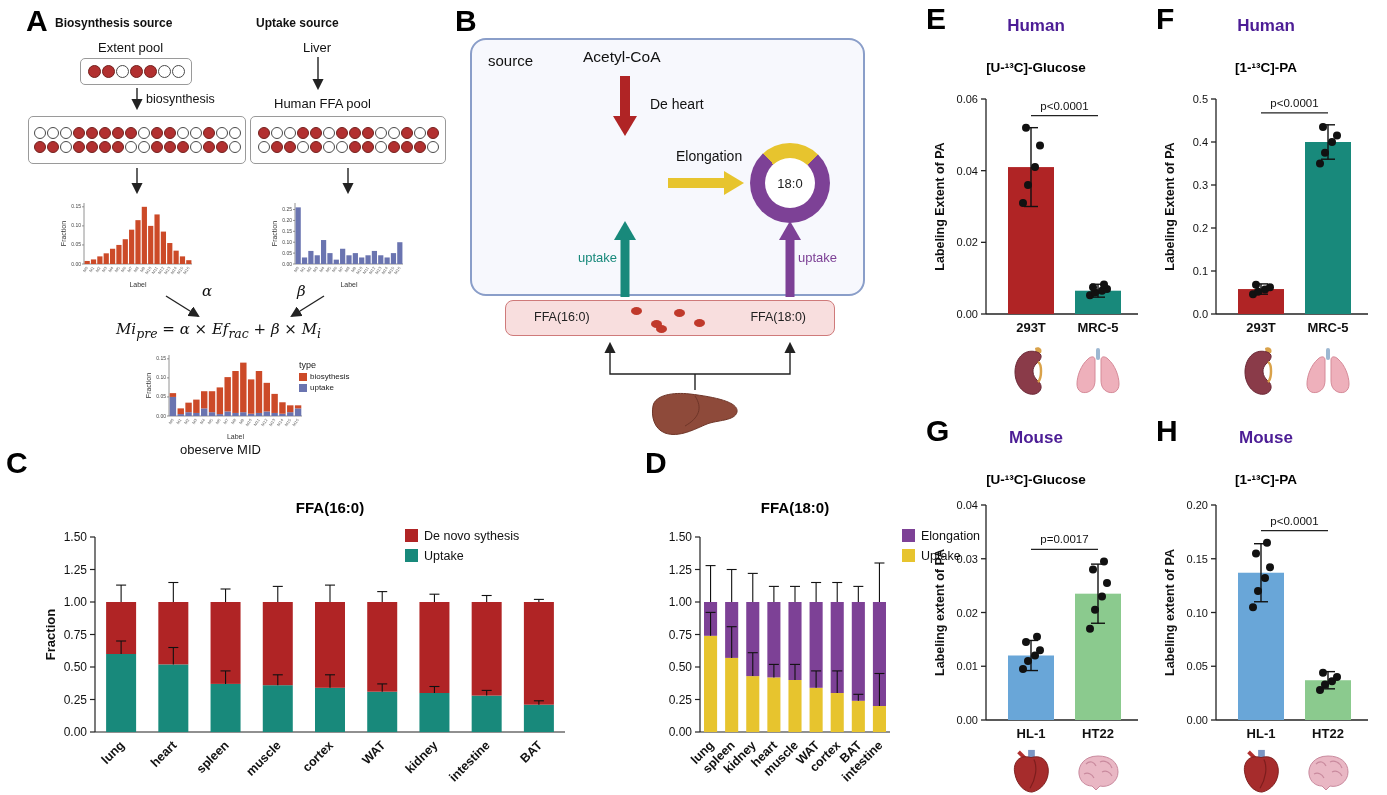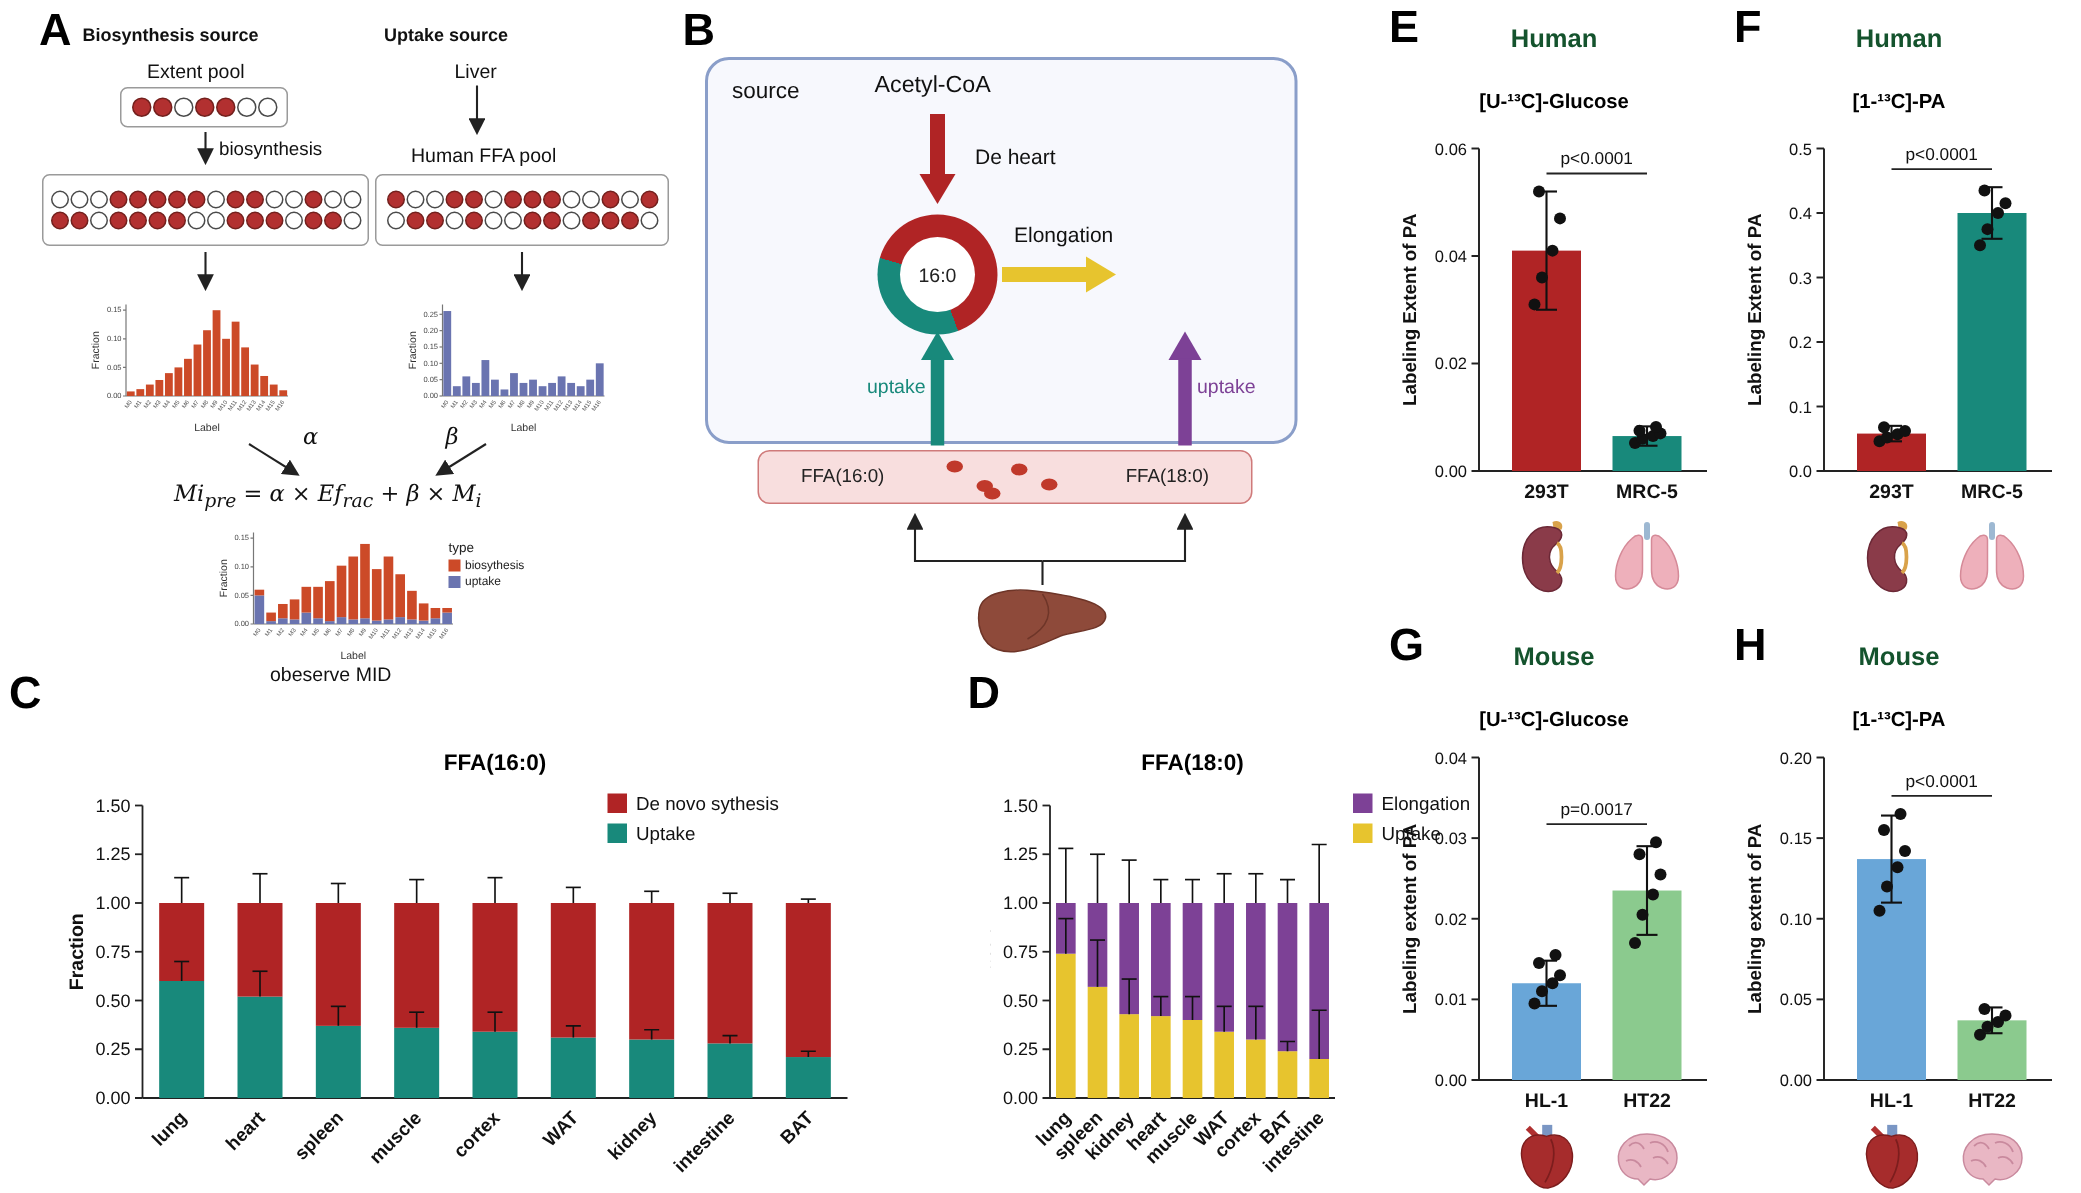--- a/index.html
+++ b/index.html
@@ -27,21 +27,21 @@
   .ml-row{display:flex;align-items:center;gap:3px;margin-top:2px}
   .ml-sq{width:8px;height:8px;display:inline-block}
   .ml-lab{font-size:8px;color:#222}
   .tissue-box{position:absolute;border:2px solid #8a9ec9;border-radius:16px;background:#f7f8fd}
   .donut{position:absolute;border-radius:50%}
   .donut-hole{position:absolute;left:50%;top:50%;transform:translate(-50%,-50%);background:#fff;border-radius:50%;display:flex;align-items:center;justify-content:center;font-size:13px;color:#222}
   .vessel{position:absolute;background:#f8dede;border:1.6px solid #cf7a7a;border-radius:8px}
   .vtxt{position:absolute;top:9px;font-size:12.5px;color:#222}
   .rbc{position:absolute;width:11px;height:8px;background:#c0392b;border-radius:50%}
   .overlay{position:absolute;left:0;top:0;pointer-events:none}
-  .chart-title{position:absolute;left:0;right:0;text-align:center;font-size:17px;font-weight:bold;color:#14532d}
+  .chart-title{position:absolute;left:0;right:0;text-align:center;font-size:17px;font-weight:bold;color:#4c1d95}
   .chart-subtitle{position:absolute;left:0;right:0;text-align:center;font-size:13.5px;font-weight:bold;color:#000}
   .icon-slot{position:absolute;width:56px;display:flex;justify-content:center}
   .uptake-teal{color:#18897b}
   .uptake-purple{color:#7d4196}
 </style>
 </head>
 <body>
 
 <div class="canvas">
 
@@ -328,28 +328,28 @@
   <div class="tissue-box" style="left:470px;top:38px;width:395px;height:258px"></div>
   <div class="txt f15" style="left:488px;top:52px">source</div>
   <div class="txt" style="left:583px;top:48px;font-size:15.5px">Acetyl-CoA</div>
 
   <svg class="abs" style="left:612px;top:76px" width="26" height="62">
     <rect x="8" y="0" width="10" height="42" fill="#b02425"></rect>
       <polygon points="1,40 25,40 13,60" fill="#b02425"></polygon>
   </svg>
   <div class="txt f14" style="left:650px;top:96px">De heart</div>
 
-  <div class="donut" style="left: 585px; top: 143px; width: 80px; height: 80px; background: conic-gradient(from 160deg, rgb(24, 137, 123) 0%, rgb(24, 137, 123) 35%, rgb(176, 36, 37) 35%, rgb(176, 36, 37) 100%);">
-    <div class="donut-hole" style="width:50px;height:50px">16:0</div>
-  </div>
   <svg class="abs" style="left:668px;top:170px" width="78" height="26">
     <rect x="0" y="8" width="56" height="10" fill="#e7c42e"></rect>
       <polygon points="56,1 56,25 76,13" fill="#e7c42e"></polygon>
   </svg>
   <div class="txt f14" style="left:676px;top:148px">Elongation</div>
+  <div class="donut" style="left: 750px; top: 143px; width: 80px; height: 80px; background: conic-gradient(from 318deg, rgb(231, 196, 46) 0%, rgb(231, 196, 46) 24%, rgb(125, 65, 150) 24%, rgb(125, 65, 150) 100%);">
+    <div class="donut-hole" style="width:50px;height:50px">18:0</div>
+  </div>
 
   <svg class="abs" style="left:613px;top:220px" width="24" height="78">
     <polygon points="1,20 23,20 12,1" fill="#18897b"></polygon>
       <rect x="7.5" y="19" width="9" height="58" fill="#18897b"></rect>
   </svg>
   <svg class="abs" style="left:778px;top:220px" width="24" height="78">
     <polygon points="1,20 23,20 12,1" fill="#7d4196"></polygon>
       <rect x="7.5" y="19" width="9" height="58" fill="#7d4196"></rect>
   </svg>
   <div class="txt f13 uptake-teal" style="left:578px;top:250px">uptake</div>

